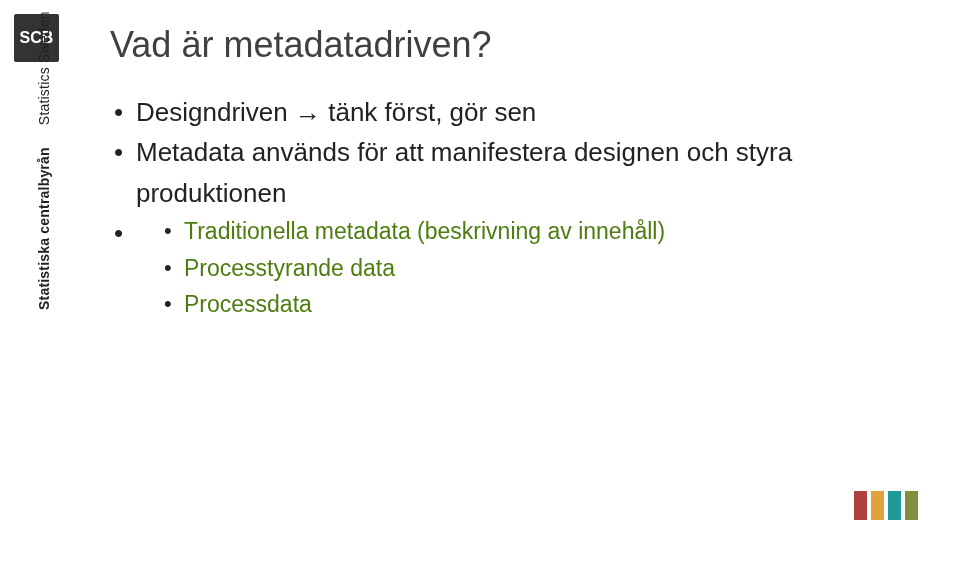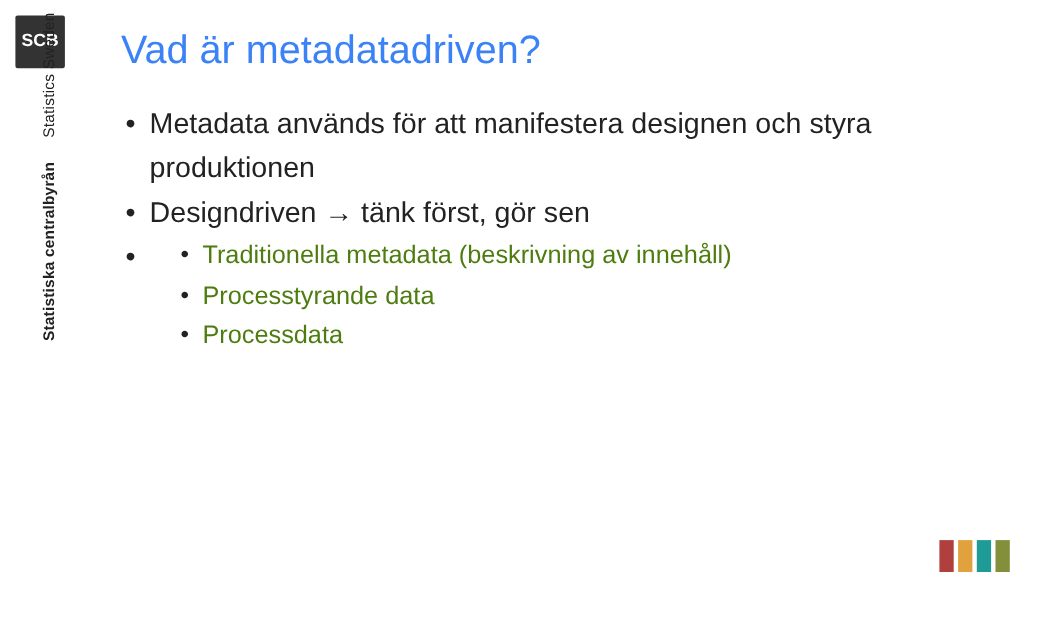--- a/index.html
+++ b/index.html
@@ -54,21 +54,21 @@
       font-weight: normal;
       margin-left: 18px;
     }
     .content {
       position: absolute;
       left: 110px;
       top: 24px;
       width: 780px;
     }
     .title {
-      color: #3b82f6;
+      color: #404040;
       font-size: 36px;
       font-weight: normal;
       margin-bottom: 26px;
     }
     ul.main-list {
       list-style: none;
       padding-left: 4px;
     }
     ul.main-list > li {
       font-size: 26px;
@@ -134,24 +134,24 @@
   <div class="vertical-text">
     <span>Statistiska centralbyrån</span>
     <span class="thin">Statistics Sweden</span>
   </div>
 </div>
 
 <div class="content">
   <h1 class="title">Vad är metadatadriven?</h1>
   <ul class="main-list">
     <li>
-      <span>Metadata används för att manifestera designen och styra produktionen</span>
+      <span>Designdriven </span><span class="arrow">→</span><span> tänk först, gör sen</span>
     </li>
     <li>
-      <span>Designdriven </span><span class="arrow">→</span><span> tänk först, gör sen</span>
+      <span>Metadata används för att manifestera designen och styra produktionen</span>
     </li>
     <li>
       <ul class="sub-list">
         <li>
           <span>Traditionella metadata (beskrivning av innehåll)</span>
         </li>
         <li>
           <span>Processtyrande data</span>
         </li>
         <li>

